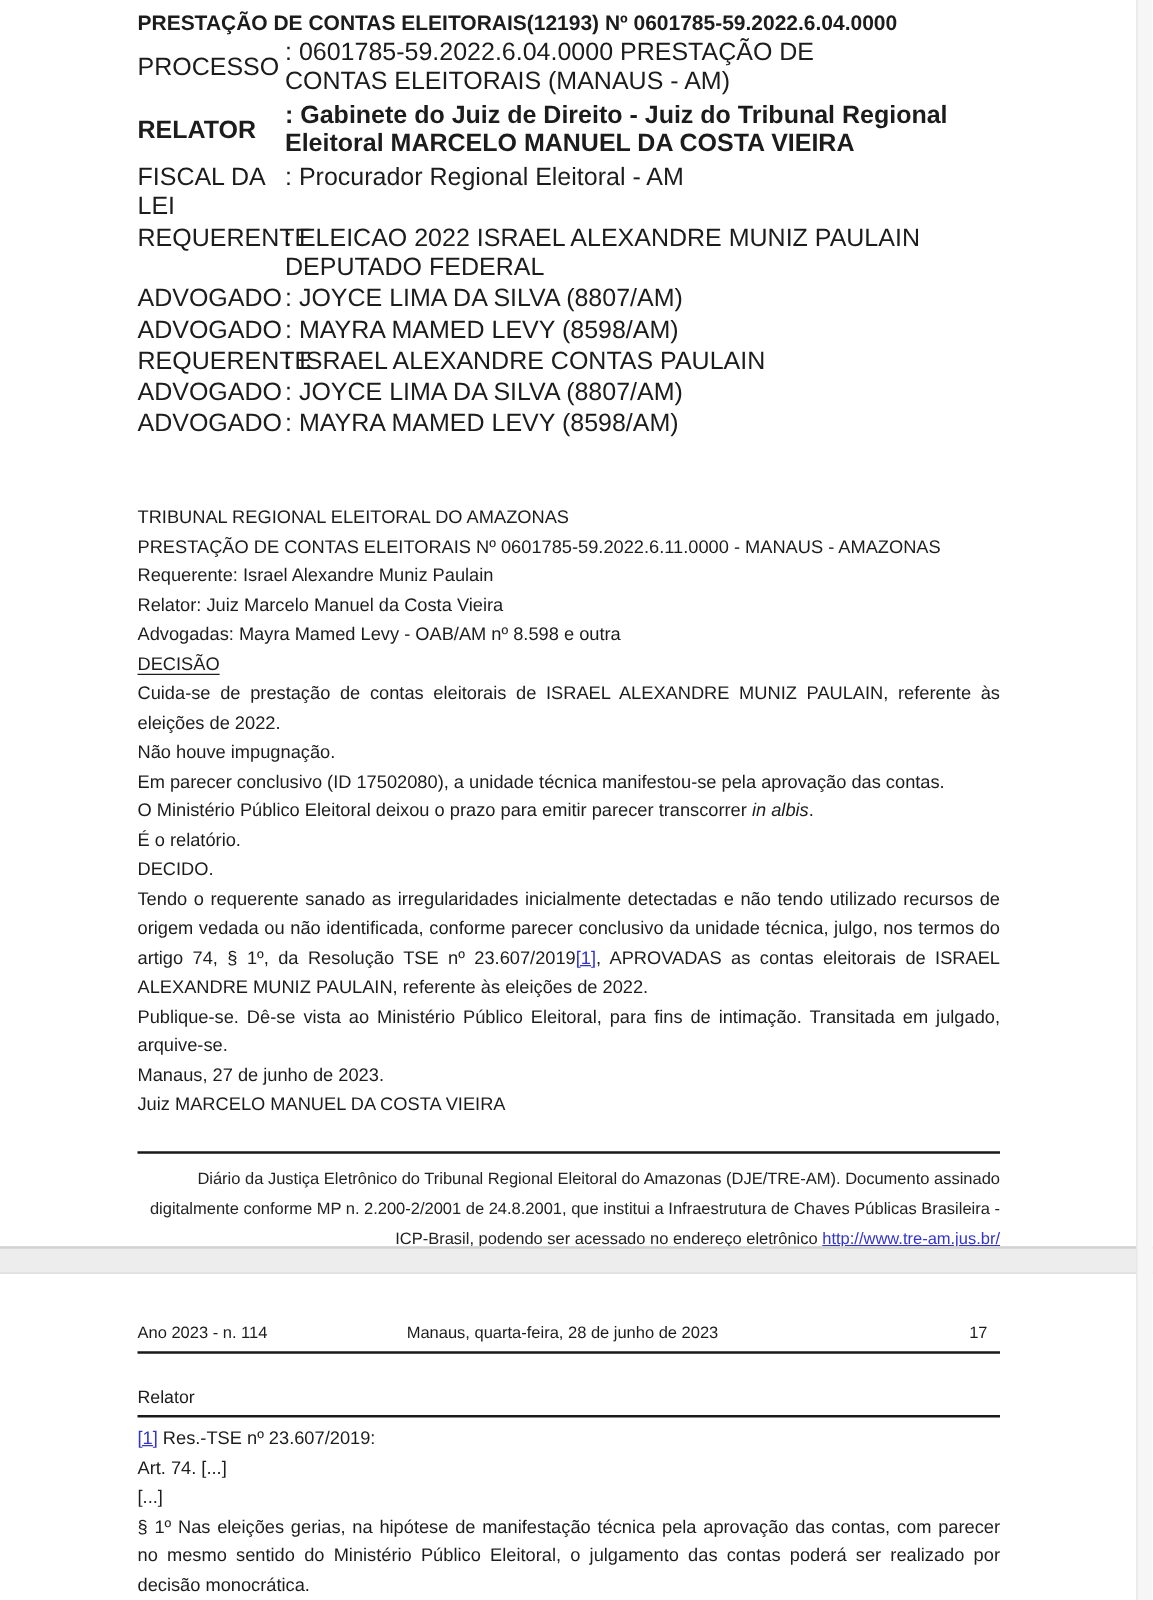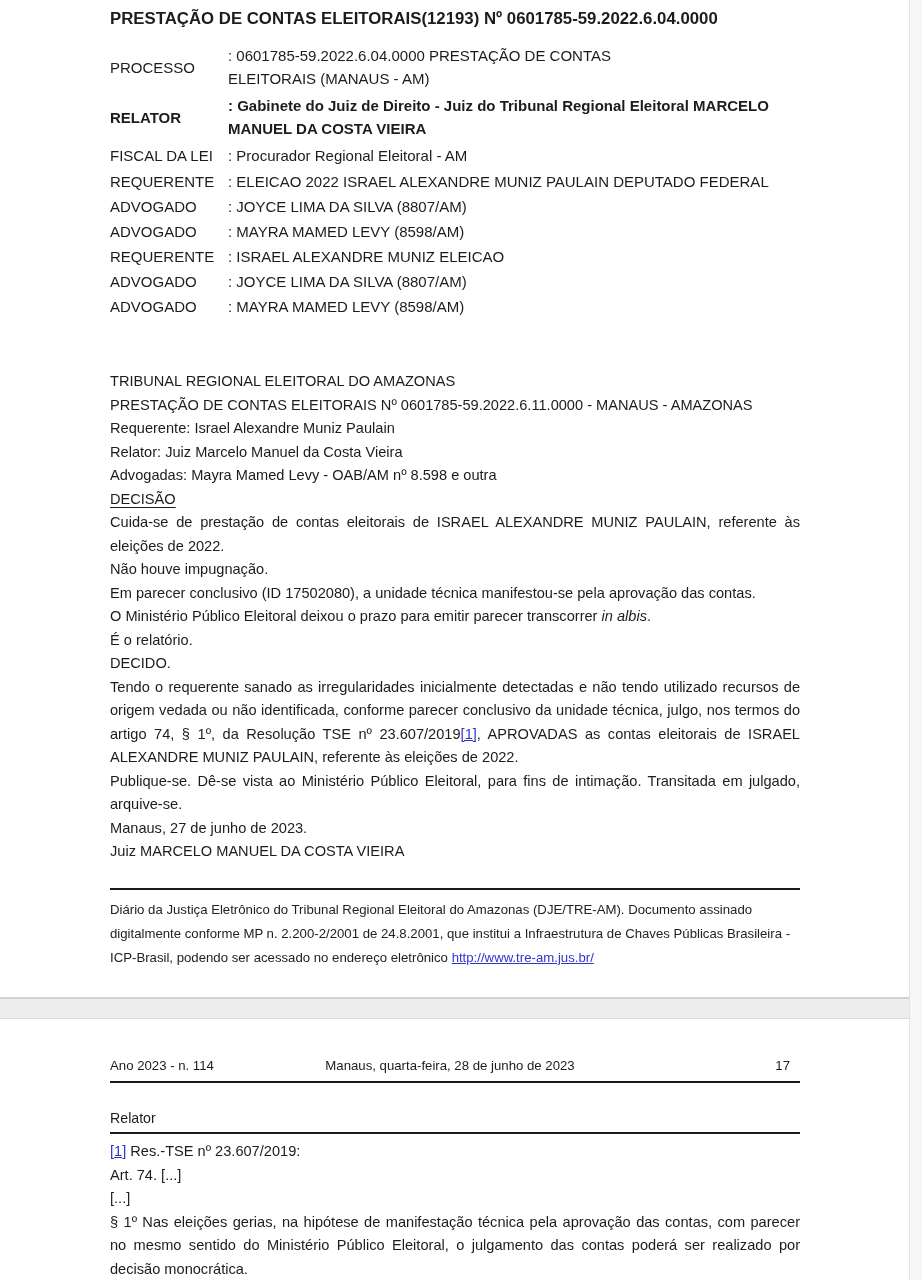--- a/index.html
+++ b/index.html
@@ -23,42 +23,42 @@
   .content { width: 690px; margin-left: 110px; }
 
   
   .page1 { padding-top: 9px; }
 
   .doc-title {
     font-size: 16.8px; font-weight: bold; line-height: 20px;
     letter-spacing: 0px;
   }
 
-  .case-table { margin-top: 13px; font-size: 15px; line-height: 23px; }
+  .case-table { font-size: 20px; line-height: 23px; }
   .case-row { display: flex; padding: 1px 0; }
   .case-row.tall { padding: 2px 0; }
   .case-label { width: 112px; flex: 0 0 112px; margin-right: 6px; }
   .case-row.tall .case-label { align-self: center; }
   .case-value { flex: 1; }
   .case-value.clamped { max-width: 470px; }
   .case-row.bold-row .case-label, .case-row.bold-row .case-value { font-weight: bold; }
 
   .body-text { margin-top: 51px; font-size: 14.6px; line-height: 23.5px; }
   .body-text p { margin: 0; }
   .body-text p.just { text-align: justify; }
   .decisao { text-decoration: underline; text-underline-offset: 3px; }
   .it { font-style: italic; }
 
   a.link { color: #3333cc; text-decoration: underline; cursor: pointer; }
 
   .footer-rule { margin-top: 24px; border-top: 2px solid #1a1a1a; }
   .page-footer {
     padding-top: 8px;
     font-size: 13.2px; line-height: 24px;
-    text-align: left;
+    text-align: right;
     color: #222;
   }
 
   
   .page-separator {
     position: absolute; left: 0; top: 997px;
     width: 922px; height: 22px;
     background: #ededed;
     border-top: 2px solid #d2d2d2;
     border-bottom: 1px solid #dadada;
@@ -117,21 +117,21 @@
         <div class="case-row">
           <div class="case-label">ADVOGADO</div>
           <div class="case-value">: JOYCE LIMA DA SILVA (8807/AM)</div>
         </div>
         <div class="case-row">
           <div class="case-label">ADVOGADO</div>
           <div class="case-value">: MAYRA MAMED LEVY (8598/AM)</div>
         </div>
         <div class="case-row">
           <div class="case-label">REQUERENTE</div>
-          <div class="case-value">: ISRAEL ALEXANDRE MUNIZ ELEICAO</div>
+          <div class="case-value">: ISRAEL ALEXANDRE CONTAS PAULAIN</div>
         </div>
         <div class="case-row">
           <div class="case-label">ADVOGADO</div>
           <div class="case-value">: JOYCE LIMA DA SILVA (8807/AM)</div>
         </div>
         <div class="case-row">
           <div class="case-label">ADVOGADO</div>
           <div class="case-value">: MAYRA MAMED LEVY (8598/AM)</div>
         </div>
       </div>

